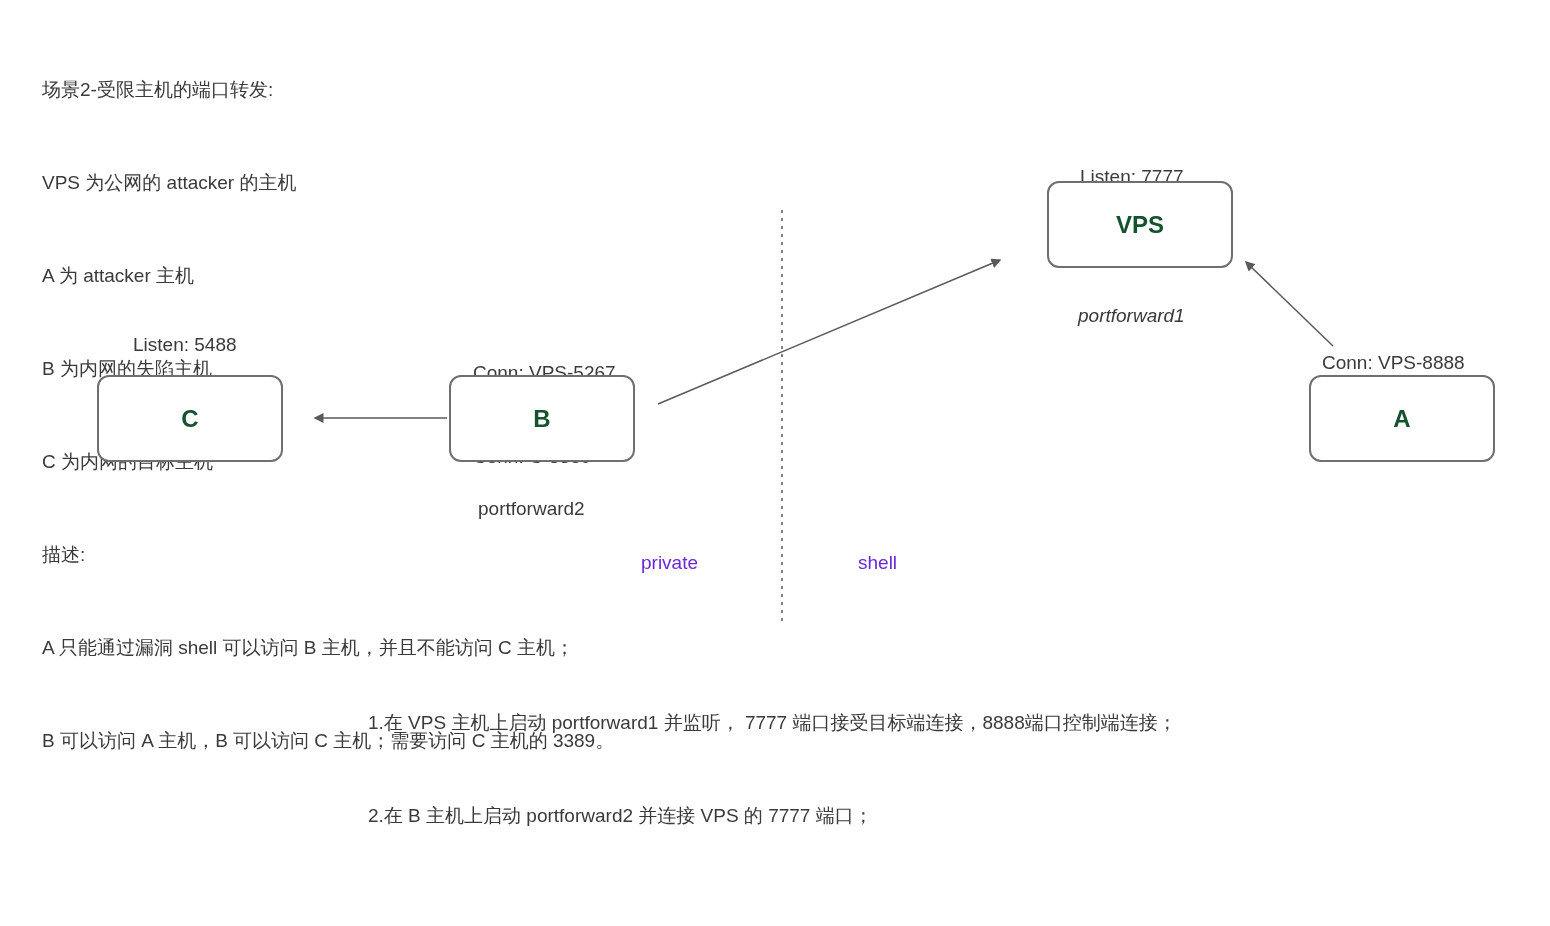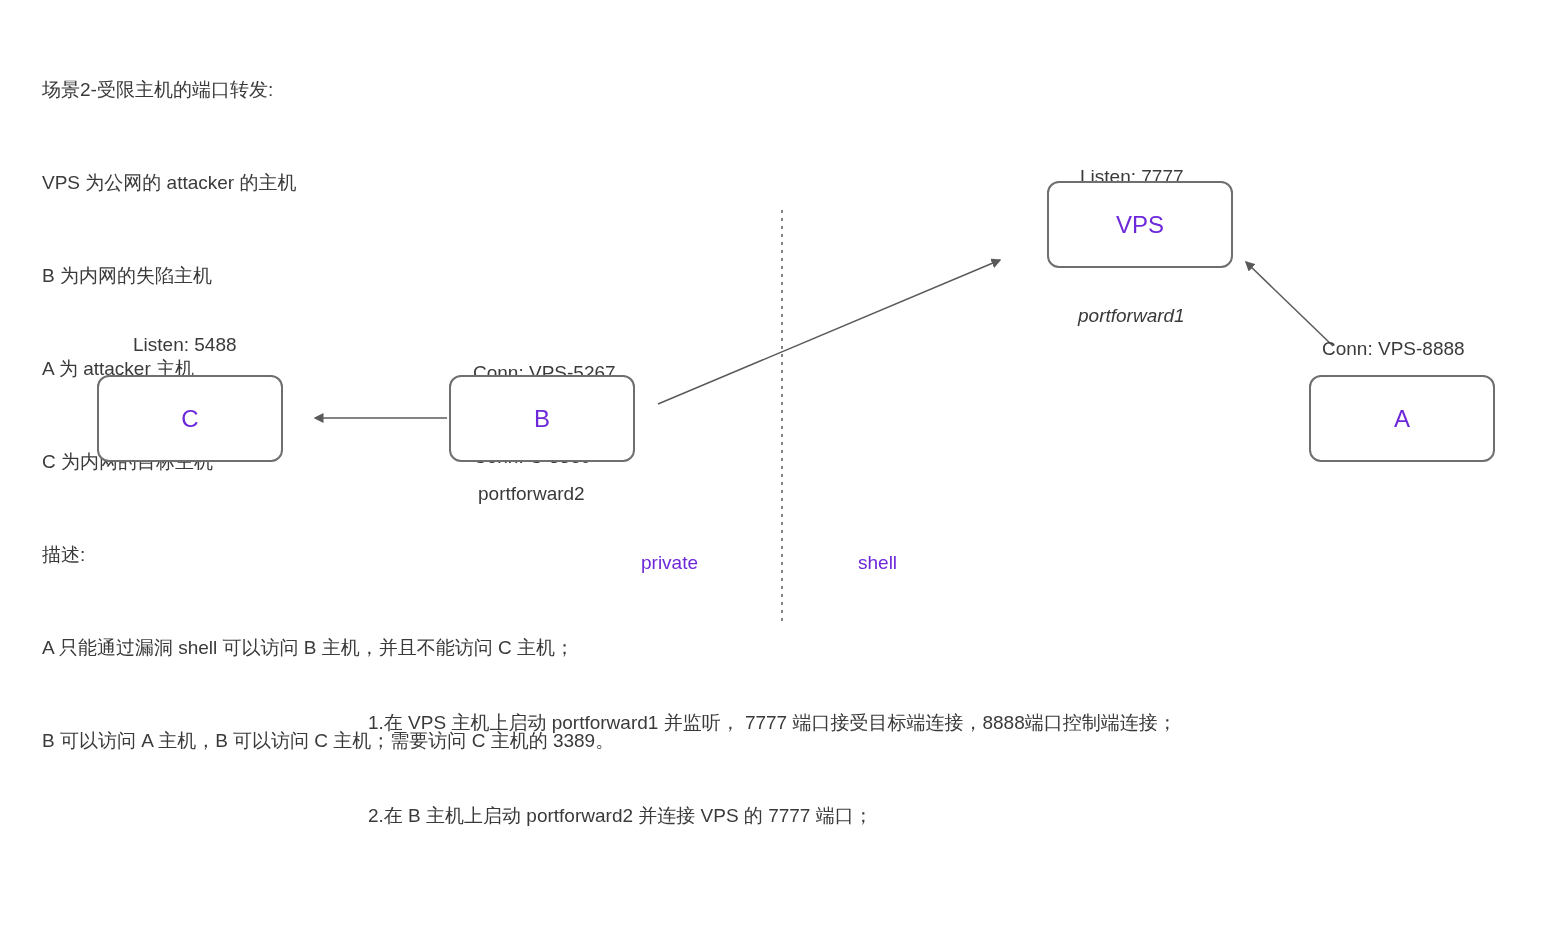--- a/index.html
+++ b/index.html
@@ -21,21 +21,22 @@
     position: absolute;
     width: 186px;
     height: 87px;
     border: 2px solid #6f6f6f;
     border-radius: 12px;
     background: #ffffff;
     display: flex;
     align-items: center;
     justify-content: center;
     font-size: 24px;
-    color: #6d28d9;
+    color: #14532d;
+    font-weight: bold;
   }
   .anno {
     position: absolute;
     font-size: 19px;
     line-height: 28px;
     color: #3a3a3a;
     white-space: pre;
   }
   .zone-label {
     position: absolute;
@@ -62,22 +63,22 @@
     </defs>
     <line x1="782" y1="210" x2="782" y2="622" stroke="#5a5a5a" stroke-width="1.5" stroke-dasharray="3 5"></line>
     <line x1="447" y1="418" x2="315" y2="418" stroke="#5a5a5a" stroke-width="1.5" marker-end="url(#arrowhead)"></line>
     <line x1="658" y1="404" x2="1000" y2="260" stroke="#5a5a5a" stroke-width="1.5" marker-end="url(#arrowhead)"></line>
     <line x1="1333" y1="346" x2="1246" y2="262" stroke="#5a5a5a" stroke-width="1.5" marker-end="url(#arrowhead)"></line>
   </svg>
 
   <div class="textblock" style="left:42px; top:12px;">
     <div>场景2-受限主机的端口转发:</div>
     <div>VPS 为公网的 attacker 的主机</div>
+    <div>A 为 attacker 主机</div>
     <div>B 为内网的失陷主机</div>
-    <div>A 为 attacker 主机</div>
     <div>C 为内网的目标主机</div>
     <div>描述:</div>
     <div>A 只能通过漏洞 shell 可以访问 B 主机，并且不能访问 C 主机；</div>
     <div>B 可以访问 A 主机，B 可以访问 C 主机；需要访问 C 主机的 3389。</div>
   </div>
 
   <div class="anno" style="left:1080px; top:107px;">
     <div>Listen: 7777</div>
     <div>Listen: 8888</div>
   </div>
@@ -91,23 +92,23 @@
     <span>C</span>
   </div>
 
   <div class="anno" style="left:473px; top:303px;">
     <div>Conn: VPS-5267</div>
     <div>Conn: C-3389</div>
   </div>
   <div class="node" style="left:449px; top:375px;">
     <span>B</span>
   </div>
-  <div class="anno" style="left:478px; top:480px;">portforward2</div>
+  <div class="anno" style="left:478px; top:495px;">portforward2</div>
 
-  <div class="anno" style="left:1322px; top:335px;">Conn: VPS-8888</div>
+  <div class="anno" style="left:1322px; top:349px;">Conn: VPS-8888</div>
   <div class="node" style="left:1309px; top:375px;">
     <span>A</span>
   </div>
 
   <div class="zone-label" style="left:641px; top:552px;">private</div>
   <div class="zone-label" style="left:858px; top:552px;">shell</div>
 
   <div class="textblock" style="left:368px; top:645px;">
     <div>1.在 VPS 主机上启动 portforward1 并监听， 7777 端口接受目标端连接，8888端口控制端连接；</div>
     <div>2.在 B 主机上启动 portforward2 并连接 VPS 的 7777 端口；</div>

